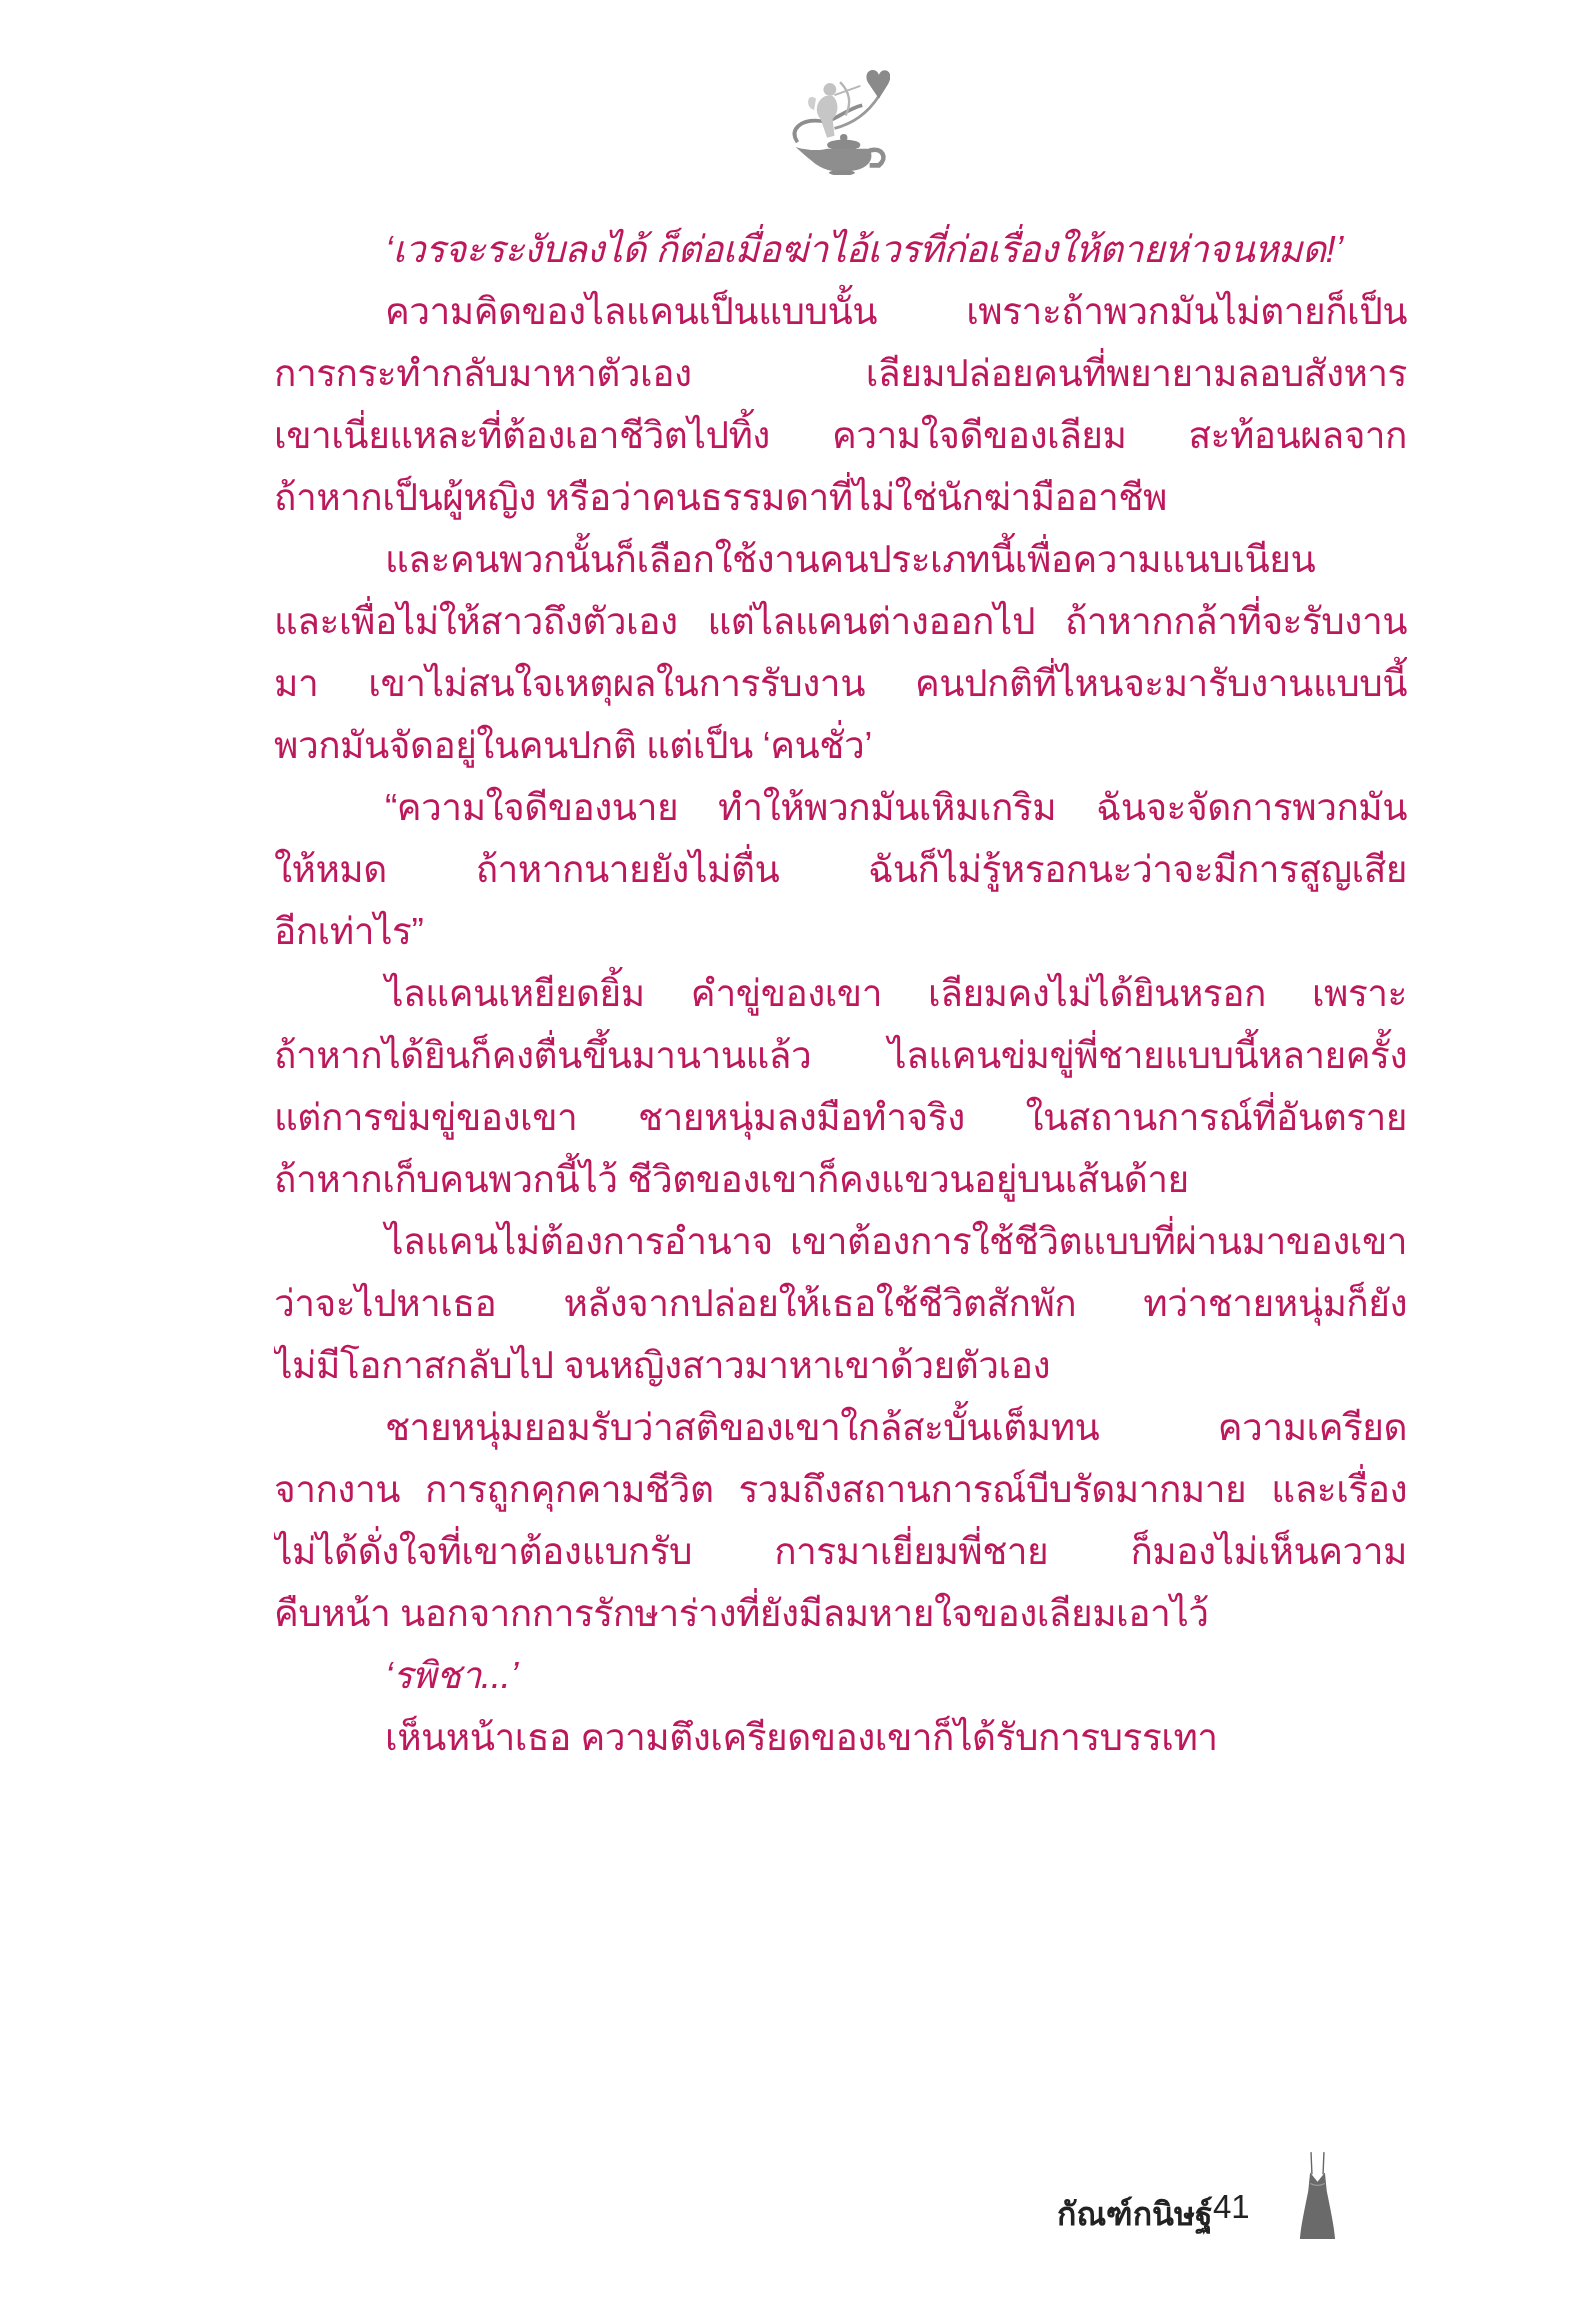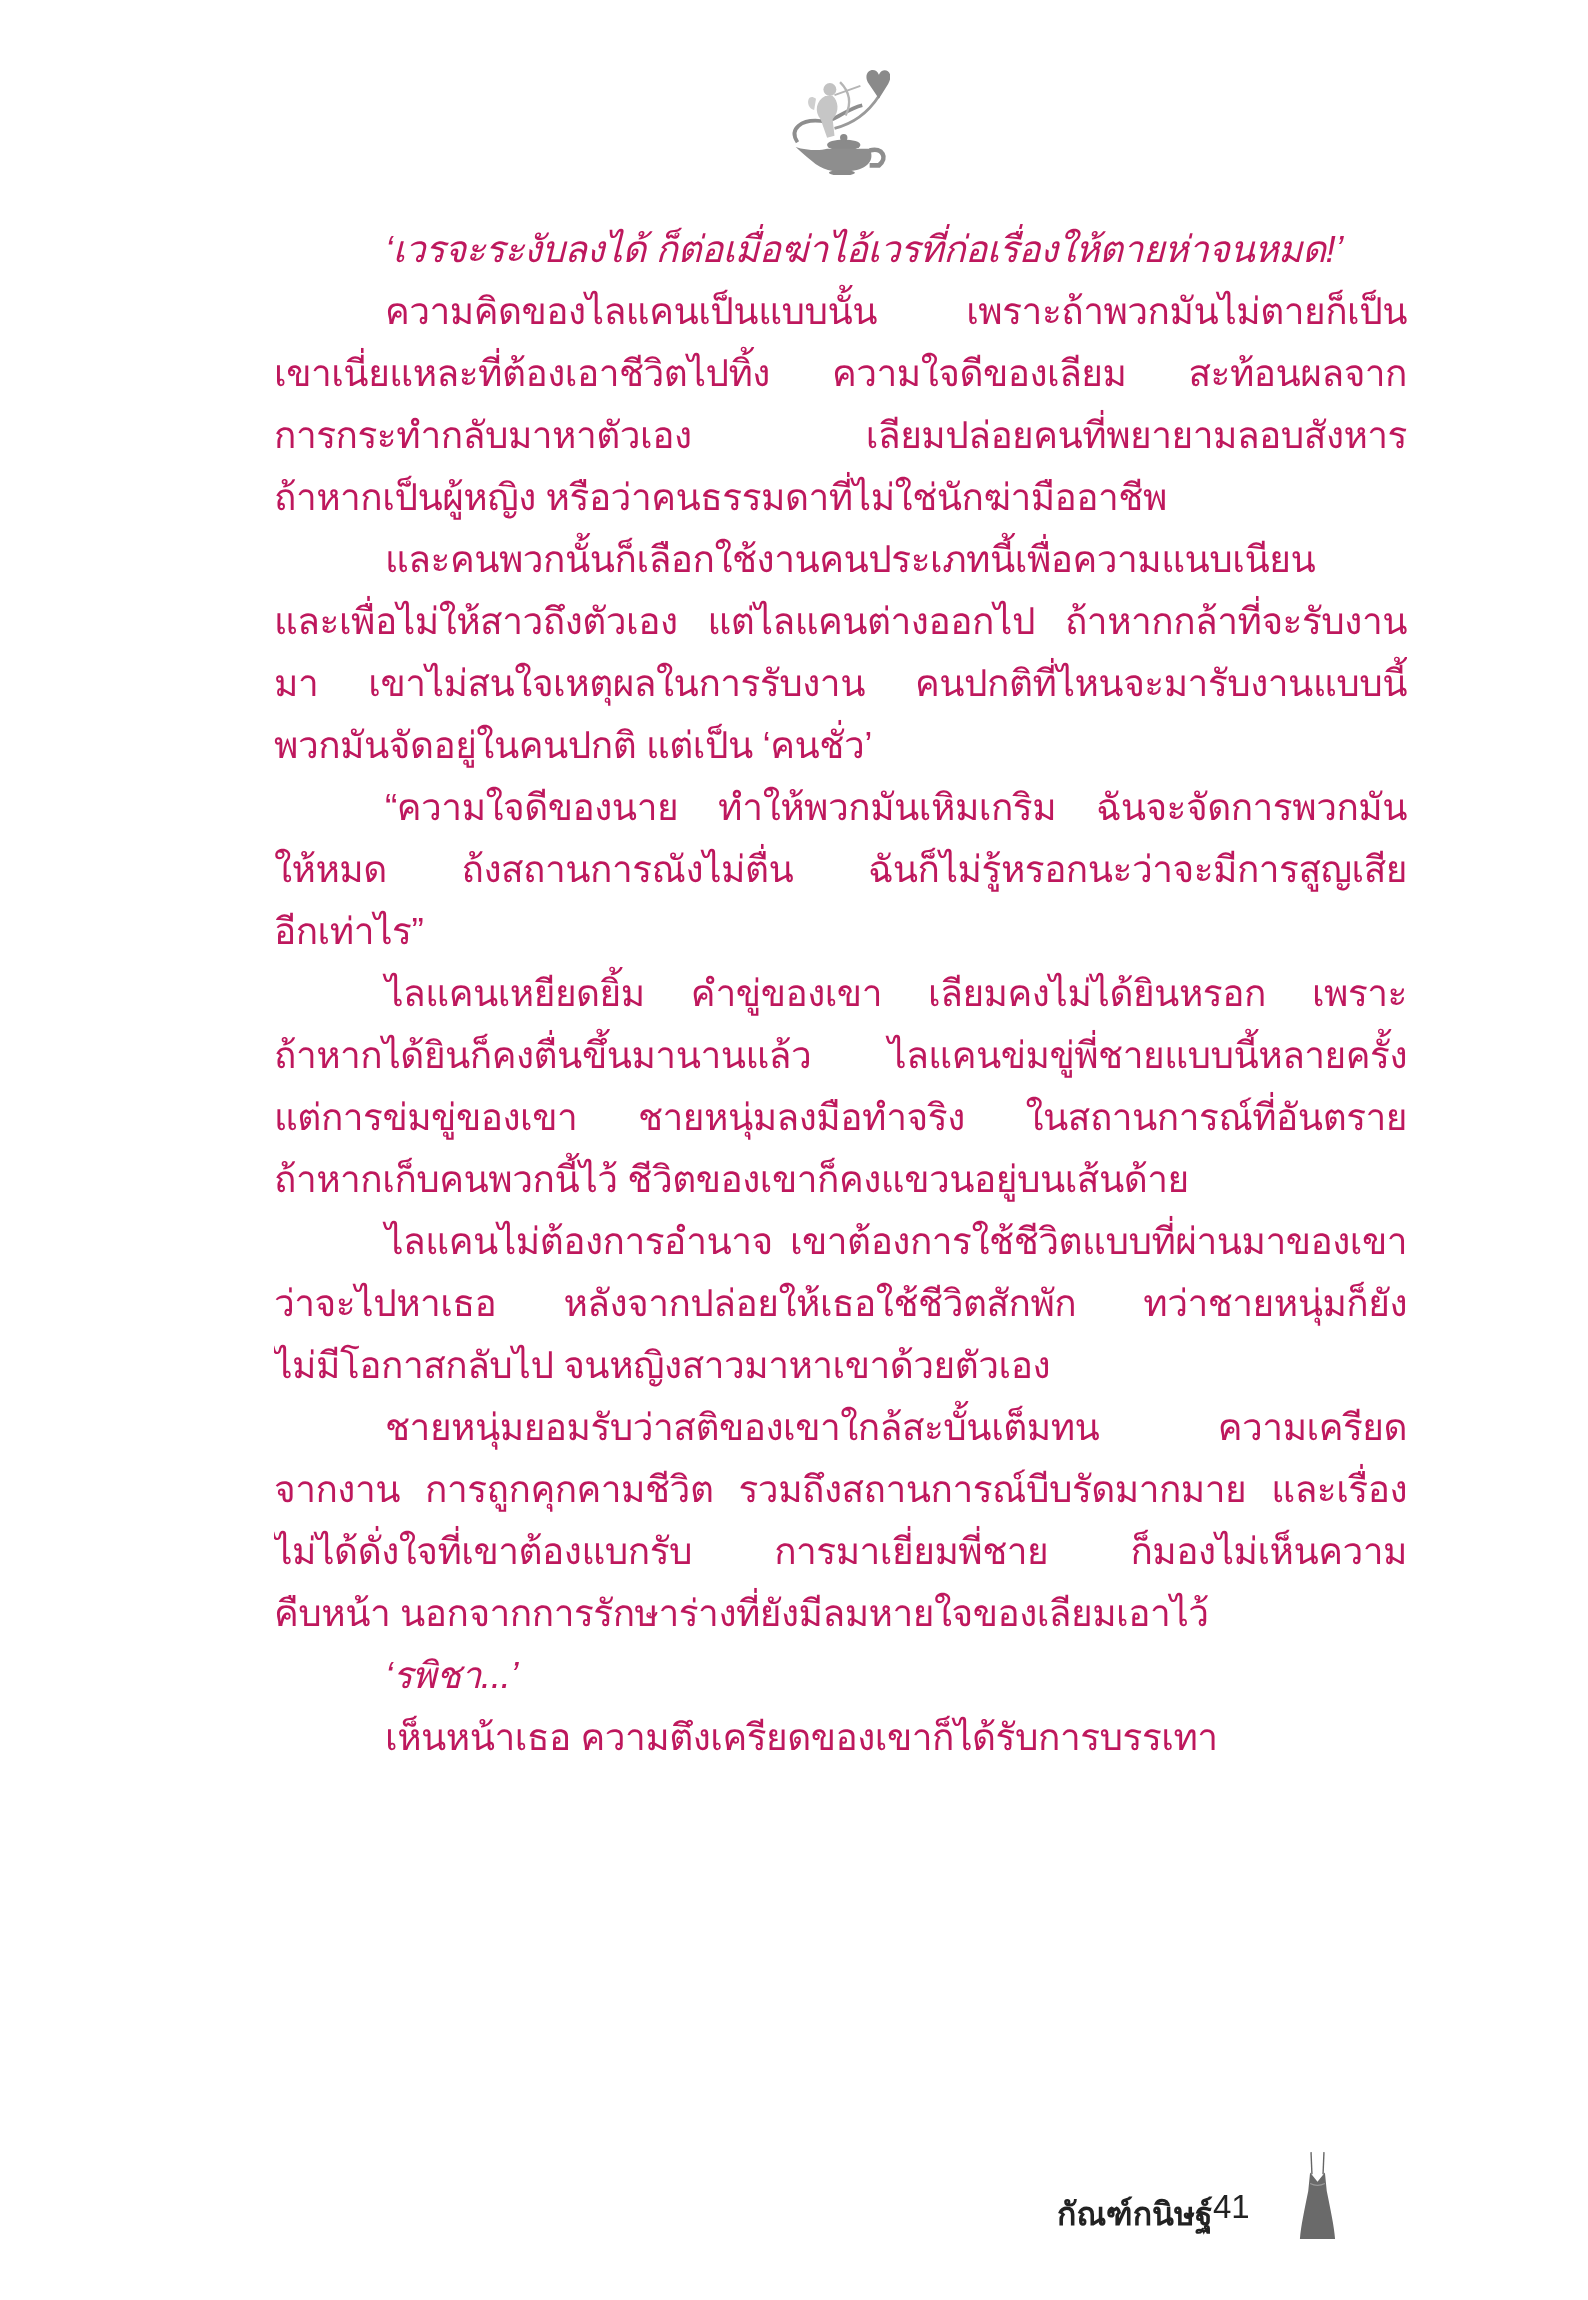--- a/index.html
+++ b/index.html
@@ -52,29 +52,29 @@
     <ellipse cx="70" cy="98" rx="18" ry="6" fill="#8a8a8a"></ellipse>
     <circle cx="70" cy="90" r="4" fill="#8a8a8a"></circle>
     <path d="M18 100 C30 104, 45 104, 52 102 L98 102 C104 114, 96 124, 78 126 L58 126 C44 124, 36 116, 18 100 Z" fill="#8e8e8e"></path>
     <path d="M98 104 C112 100, 118 112, 108 120 L98 120" stroke="#8e8e8e" stroke-width="5" fill="none"></path>
     <ellipse cx="68" cy="128" rx="14" ry="3" fill="#8a8a8a"></ellipse>
   </svg>
 
   <div class="body-text" id="body-text">
       <span class="line indent italic last">‘เวรจะระงับลงได้ ก็ต่อเมื่อฆ่าไอ้เวรที่ก่อเรื่องให้ตายห่าจนหมด!’</span>
       <span class="line indent">ความคิดของไลแคนเป็นแบบนั้น เพราะถ้าพวกมันไม่ตายก็เป็น</span>
+      <span class="line">การกระทำกลับมาหาตัวเอง เลียมปล่อยคนที่พยายามลอบสังหาร</span>
       <span class="line">เขาเนี่ยแหละที่ต้องเอาชีวิตไปทิ้ง ความใจดีของเลียม สะท้อนผลจาก</span>
-      <span class="line">การกระทำกลับมาหาตัวเอง เลียมปล่อยคนที่พยายามลอบสังหาร</span>
       <span class="line last">ถ้าหากเป็นผู้หญิง หรือว่าคนธรรมดาที่ไม่ใช่นักฆ่ามืออาชีพ</span>
       <span class="line indent">และคนพวกนั้นก็เลือกใช้งานคนประเภทนี้เพื่อความแนบเนียน</span>
       <span class="line">และเพื่อไม่ให้สาวถึงตัวเอง แต่ไลแคนต่างออกไป ถ้าหากกล้าที่จะรับงาน</span>
       <span class="line">มา เขาไม่สนใจเหตุผลในการรับงาน คนปกติที่ไหนจะมารับงานแบบนี้</span>
       <span class="line last">พวกมันจัดอยู่ในคนปกติ แต่เป็น ‘คนชั่ว’</span>
       <span class="line indent">“ความใจดีของนาย ทำให้พวกมันเหิมเกริม ฉันจะจัดการพวกมัน</span>
-      <span class="line">ให้หมด ถ้งสถานการณังไม่ตื่น ฉันก็ไม่รู้หรอกนะว่าจะมีการสูญเสีย</span>
+      <span class="line">ให้หมด ถ้าหากนายยังไม่ตื่น ฉันก็ไม่รู้หรอกนะว่าจะมีการสูญเสีย</span>
       <span class="line last">อีกเท่าไร”</span>
       <span class="line indent">ไลแคนเหยียดยิ้ม คำขู่ของเขา เลียมคงไม่ได้ยินหรอก เพราะ</span>
       <span class="line">ถ้าหากได้ยินก็คงตื่นขึ้นมานานแล้ว ไลแคนข่มขู่พี่ชายแบบนี้หลายครั้ง</span>
       <span class="line">แต่การข่มขู่ของเขา ชายหนุ่มลงมือทำจริง ในสถานการณ์ที่อันตราย</span>
       <span class="line last">ถ้าหากเก็บคนพวกนี้ไว้ ชีวิตของเขาก็คงแขวนอยู่บนเส้นด้าย</span>
       <span class="line indent">ไลแคนไม่ต้องการอำนาจ เขาต้องการใช้ชีวิตแบบที่ผ่านมาของเขา</span>
       <span class="line">ว่าจะไปหาเธอ หลังจากปล่อยให้เธอใช้ชีวิตสักพัก ทว่าชายหนุ่มก็ยัง</span>
       <span class="line last">ไม่มีโอกาสกลับไป จนหญิงสาวมาหาเขาด้วยตัวเอง</span>
       <span class="line indent">ชายหนุ่มยอมรับว่าสติของเขาใกล้สะบั้นเต็มทน ความเครียด</span>
       <span class="line">จากงาน การถูกคุกคามชีวิต รวมถึงสถานการณ์บีบรัดมากมาย และเรื่อง</span>

